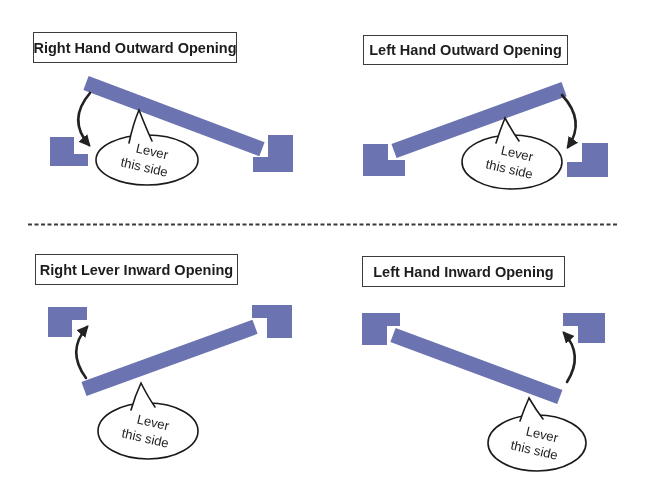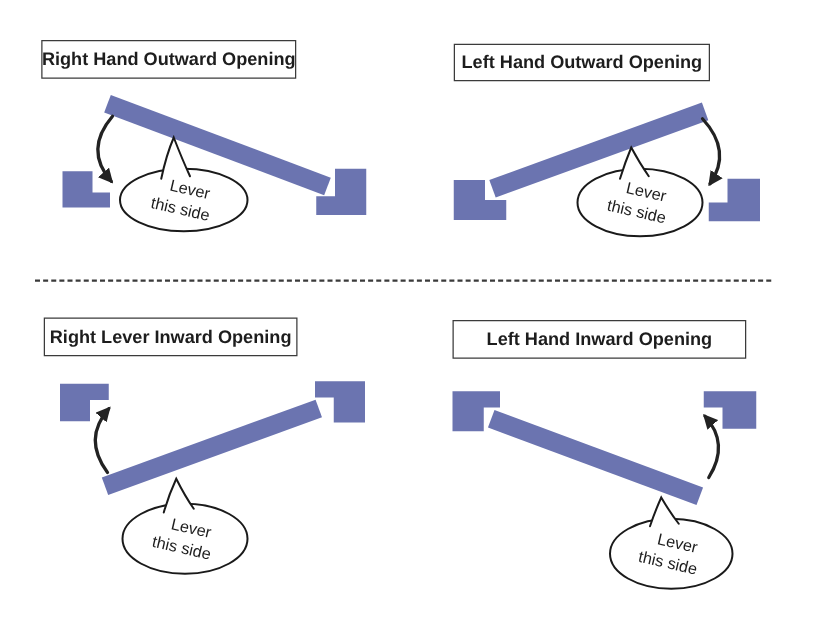--- a/index.html
+++ b/index.html
@@ -29,21 +29,21 @@
     align-items: center;
     justify-content: center;
     font-size: 14.5px;
     font-weight: 600;
     color: #1d1d1d;
     white-space: nowrap;
   }
   .label-q1 { left: 33px;  top: 32px;  width: 204px; height: 31px; }
   .label-q2 { left: 363px; top: 35px;  width: 205px; height: 30px; }
   .label-q3 { left: 35px;  top: 254px; width: 203px; height: 31px; }
-  .label-q4 { left: 362px; top: 256px; width: 235px; height: 31px; }
+  .label-q4 { left: 362px; top: 256px; width: 203px; height: 31px; }
   .bubble-text {
     font-family: "Liberation Sans", sans-serif;
     font-size: 13px;
     fill: #1d1d1d;
     text-anchor: middle;
   }
   .door    { stroke: none; }
   .frame   { stroke: none; }
   .swing   { fill: none; stroke-width: 2.6; stroke-linecap: round; }
   .bubble  { fill: #ffffff; stroke-width: 1.6; }

